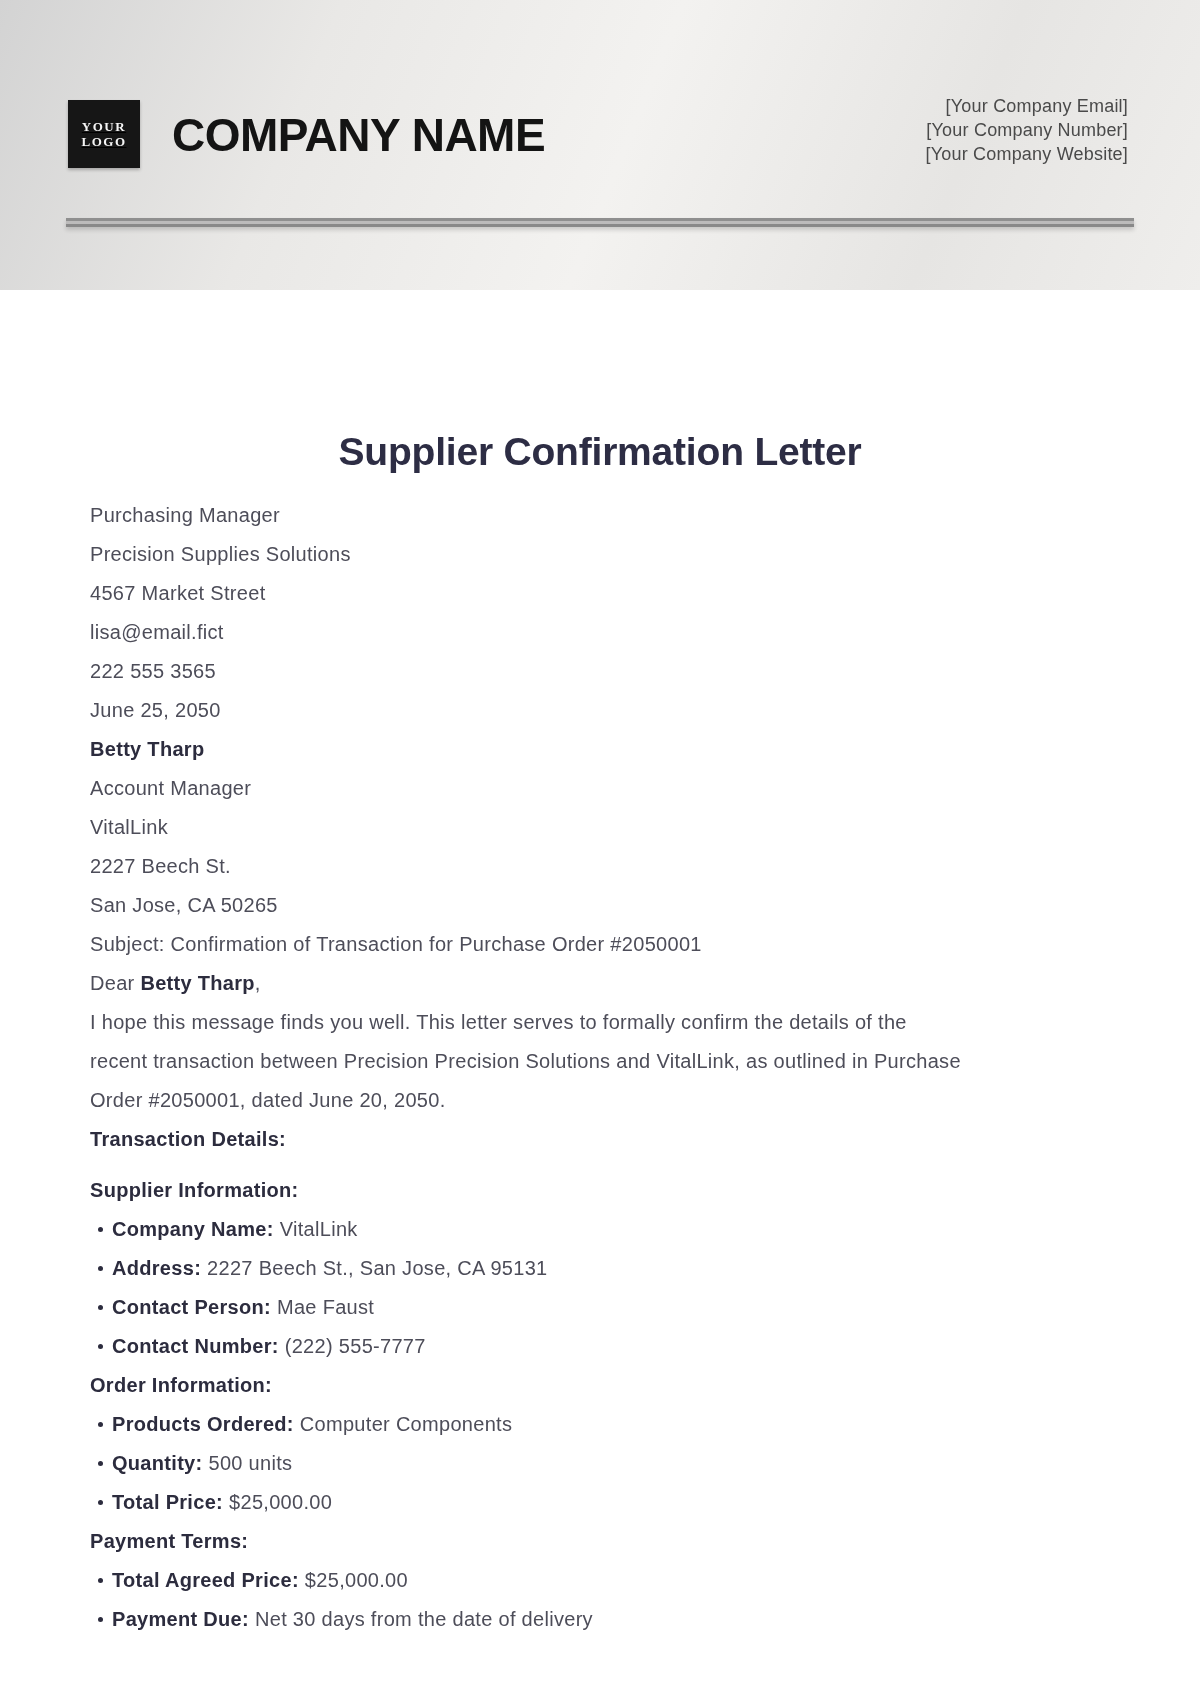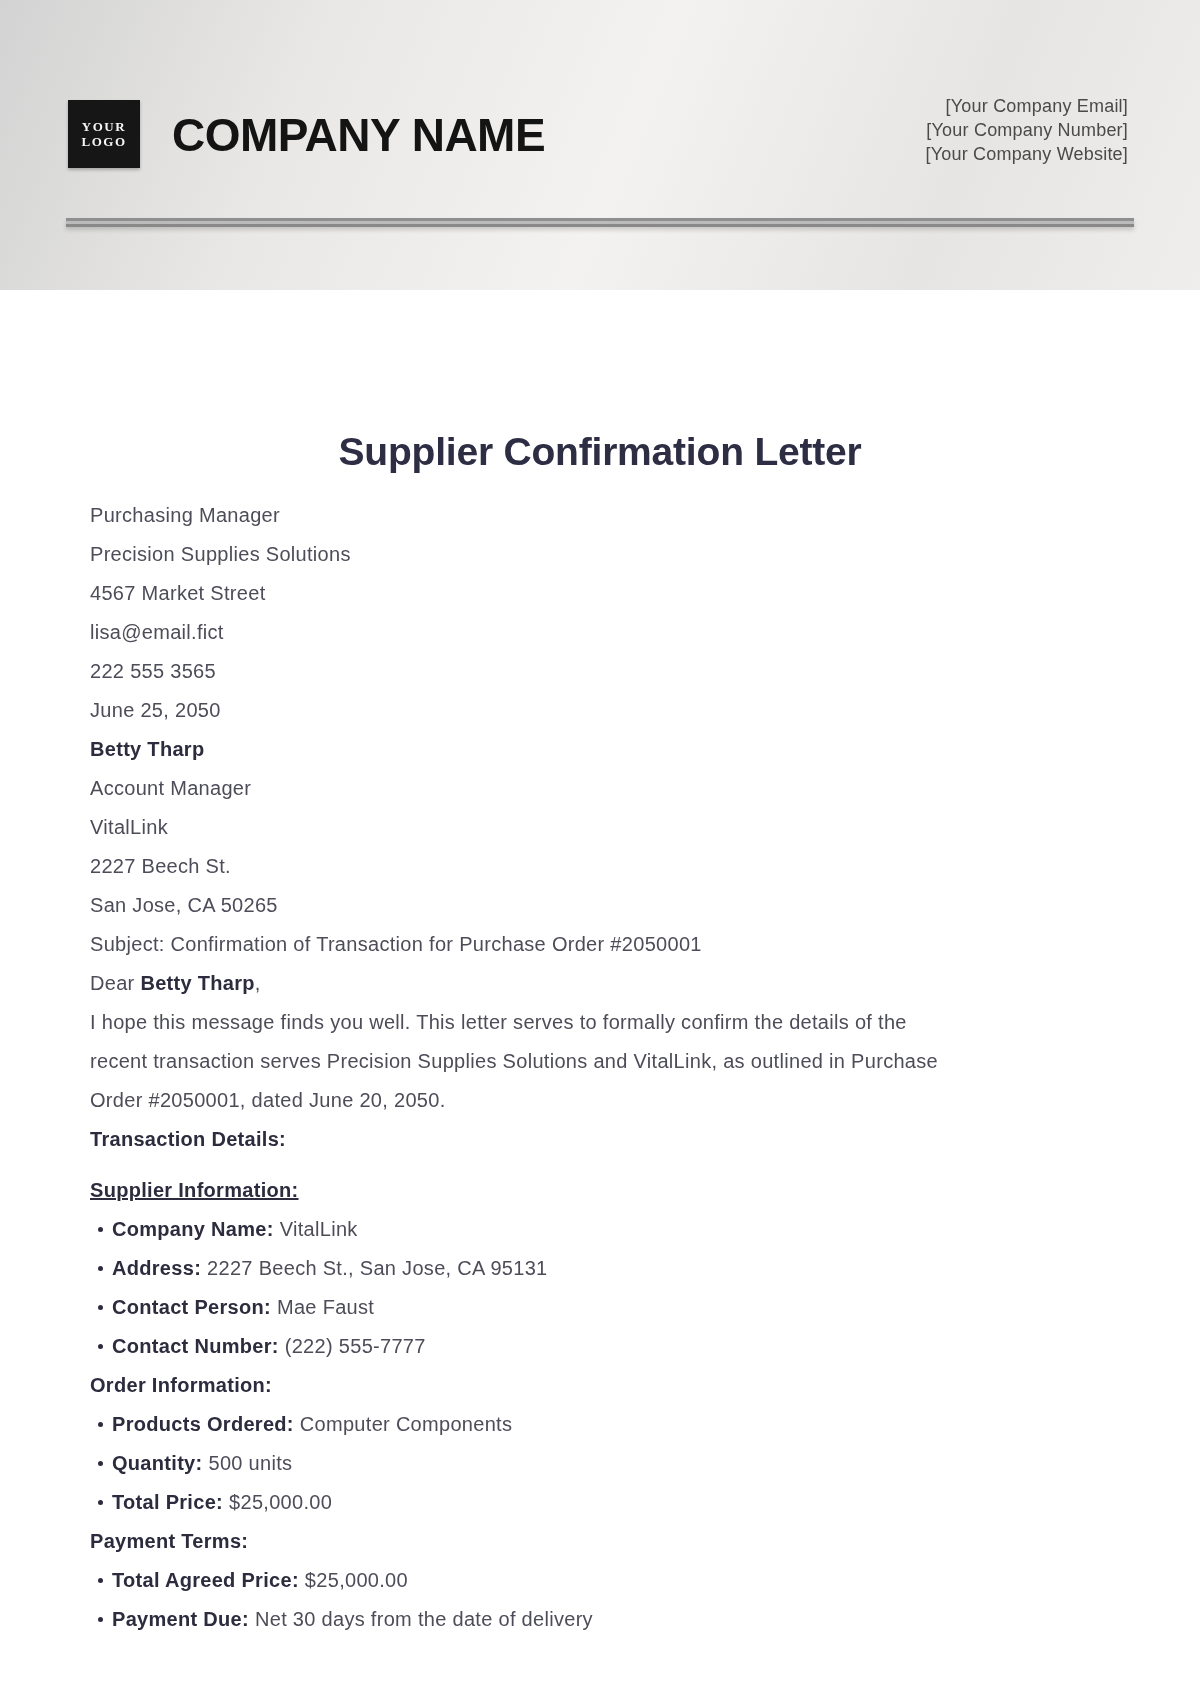--- a/index.html
+++ b/index.html
@@ -9,21 +9,21 @@
     font-family:"Liberation Sans","DejaVu Sans",sans-serif;
   }
   
   .letterhead{
     position:absolute;left:0;top:0;width:1200px;height:290px;
     background:linear-gradient(112deg,#d3d3d3 0%,#e9e8e6 26%,#f3f2f0 52%,#e6e5e3 78%,#efeeec 100%);
   }
   .logo-box{
     position:absolute;left:68px;top:100px;width:72px;height:68px;
     background:#161616;box-shadow:0 2px 3px rgba(0,0,0,.25);
-    text-align:center;box-sizing:border-box;padding-top:19px;
+    text-align:center;box-sizing:border-box;padding-top:19px;text-decoration:underline;
   }
   .logo-box .logo-line{
     display:block;color:#f5f5f5;
     font-family:"Liberation Serif","DejaVu Serif",serif;
     font-size:13px;line-height:15px;letter-spacing:1.5px;font-weight:700;
   }
   .company-name{
     position:absolute;left:172px;top:108px;
     font-size:46px;font-weight:700;letter-spacing:-.5px;color:#141414;
     white-space:nowrap;
@@ -42,21 +42,21 @@
   .doc-title{
     position:absolute;left:0;top:430px;width:1200px;text-align:center;
     font-size:39px;font-weight:700;color:#2d2d44;letter-spacing:-.2px;
   }
   .content{
     position:absolute;left:90px;top:496px;width:1030px;
     font-size:20px;letter-spacing:.3px;color:#4d4d59;
   }
   .line{height:39px;line-height:39px;white-space:nowrap;}
   .b{font-weight:700;color:#2c2c3e;}
-  .gap-above{margin-top:12px;text-decoration:underline;}
+  .gap-above{margin-top:12px;}
   .bullet .dot{
     display:inline-block;width:5px;height:5px;border-radius:50%;
     background:#2c2c3e;vertical-align:middle;margin:0 9px 3px 8px;
   }
   .bullet .lbl{font-weight:700;color:#2c2c3e;margin-right:6px;}
 </style>
 </head>
 <body>
 
 <div class="page">
@@ -90,21 +90,21 @@
     <div class="line">Account Manager</div>
     <div class="line">VitalLink</div>
     <div class="line">2227 Beech St.</div>
     <div class="line">San Jose, CA 50265</div>
 
     <div class="line">Subject: Confirmation of Transaction for Purchase Order #2050001</div>
 
     <div class="line"><span>Dear </span><span class="b">Betty Tharp</span><span>,</span></div>
 
     <div class="line">I hope this message finds you well. This letter serves to formally confirm the details of the</div>
-    <div class="line">recent transaction serves Precision Supplies Solutions and VitalLink, as outlined in Purchase</div>
+    <div class="line">recent transaction between Precision Precision Solutions and VitalLink, as outlined in Purchase</div>
     <div class="line">Order #2050001, dated June 20, 2050.</div>
 
     <div class="line b">Transaction Details:</div>
 
     <div class="line b gap-above">Supplier Information:</div>
     <div class="line bullet"><span class="dot"></span><span class="lbl">Company Name:</span><span>VitalLink</span></div>
     <div class="line bullet"><span class="dot"></span><span class="lbl">Address:</span><span>2227 Beech St., San Jose, CA 95131</span></div>
     <div class="line bullet"><span class="dot"></span><span class="lbl">Contact Person:</span><span>Mae Faust</span></div>
     <div class="line bullet"><span class="dot"></span><span class="lbl">Contact Number:</span><span>(222) 555-7777</span></div>
 

